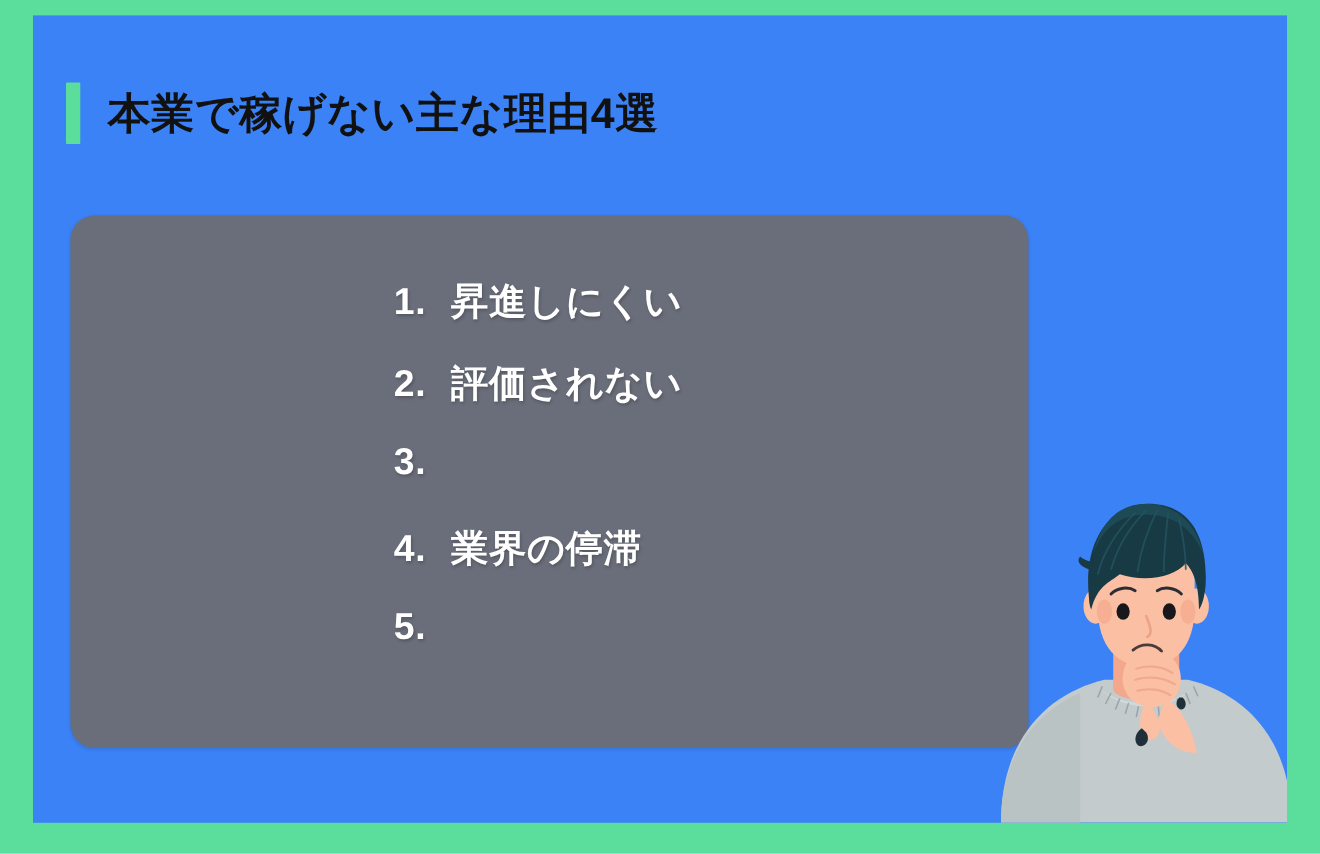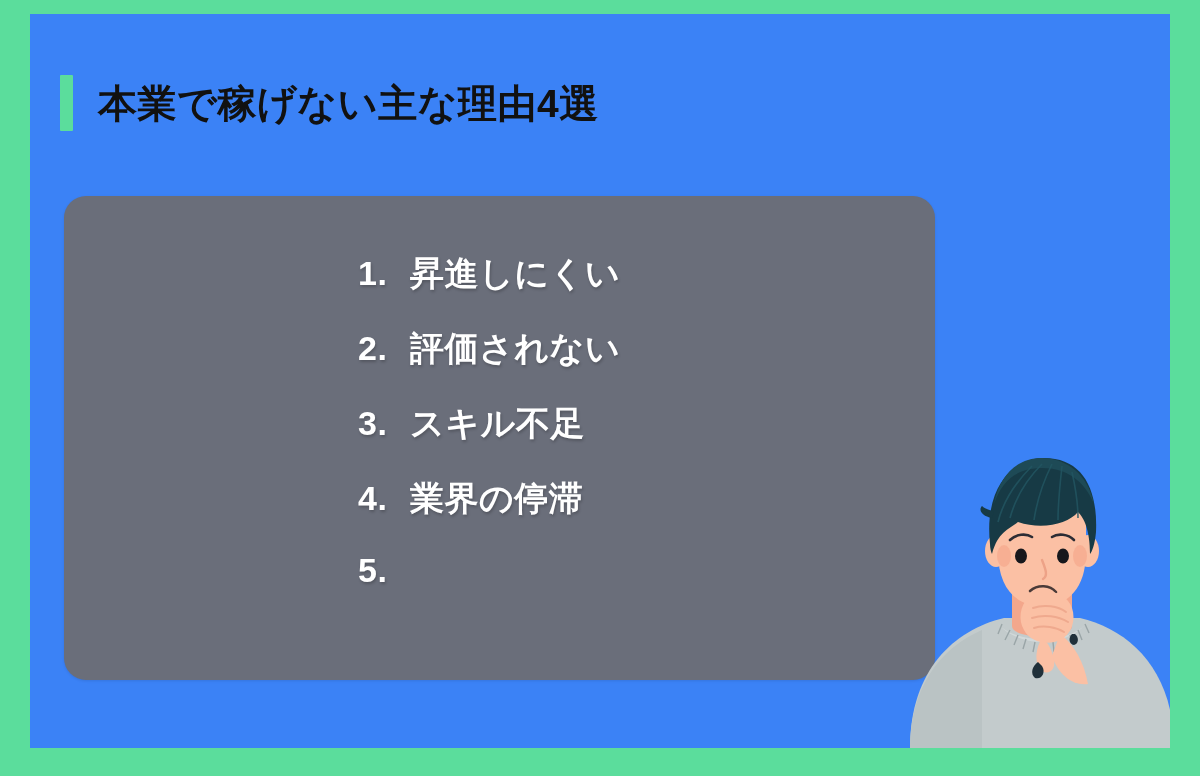--- a/index.html
+++ b/index.html
@@ -132,21 +132,20 @@
           <span class="reason-label">昇進しにくい</span>
         </div>
 
         <div class="reason-item">
           <span class="reason-num">2.</span>
           <span class="reason-label">評価されない</span>
         </div>
 
         <div class="reason-item">
           <span class="reason-num">3.</span>
-          <span class="reason-label">スキル不足</span>
         </div>
 
         <div class="reason-item">
           <span class="reason-num">4.</span>
           <span class="reason-label">業界の停滞</span>
         </div>
 
         <div class="reason-item">
           <span class="reason-num">5.</span>
         </div>

